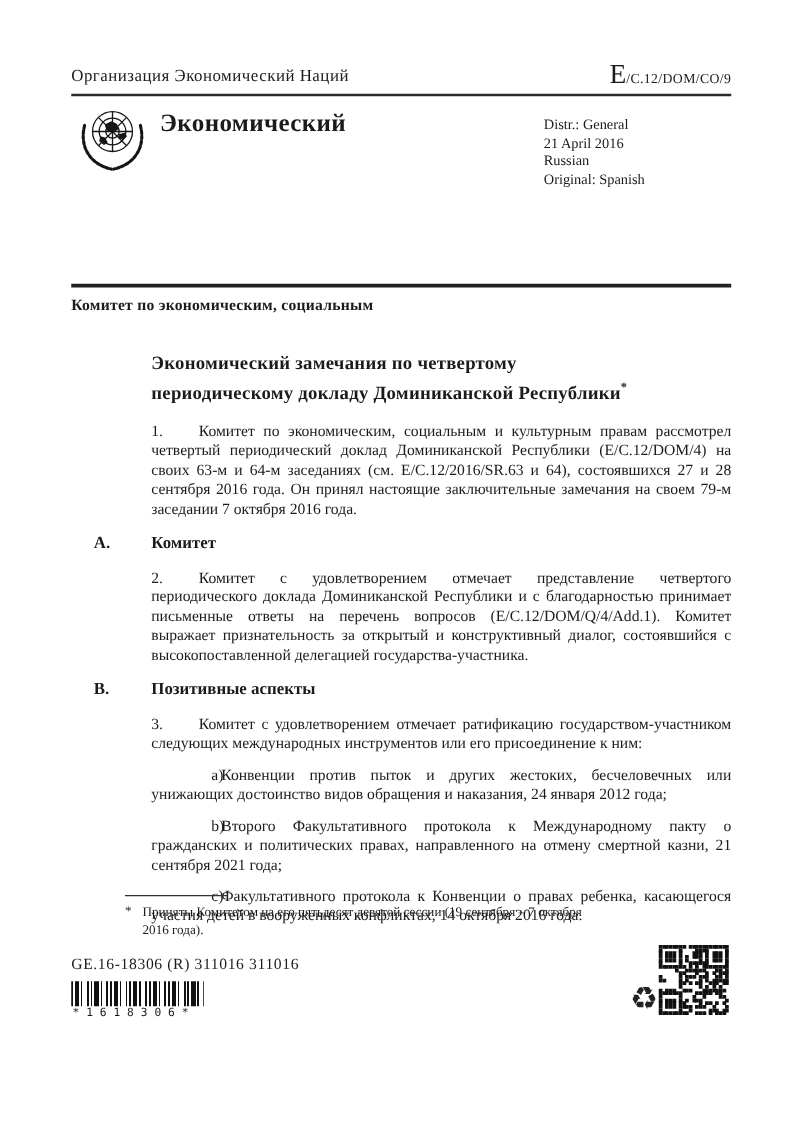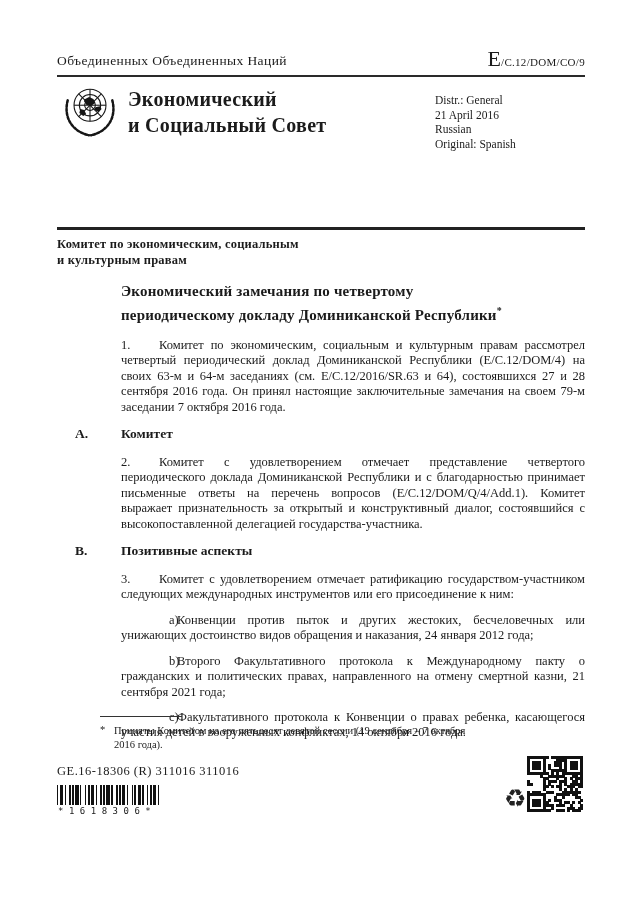--- a/index.html
+++ b/index.html
@@ -48,21 +48,21 @@
     font-size:9.5px; font-weight:bold; letter-spacing:0.2px; }
   .recycle-icon { position:absolute; left:504px; top:784px; font-family:"DejaVu Sans", sans-serif;
     font-size:25px; color:#222; }
   .qr-code { position:absolute; left:527px; top:756px; width:56px; height:56px; }
 </style>
 </head>
 <body>
 
 <div class="page">
 
-  <div class="org-name">Объединенных Объединенных Наций</div>
+  <div class="org-name">Организация Экономический Наций</div>
   <div class="doc-symbol"><span class="big">E</span><span class="small">/C.12/DOM/CO/9</span></div>
   <div class="rule-1"></div>
 
   <div class="emblem">
     <svg width="62" height="56" viewBox="0 0 64 56" aria-hidden="true">
       <g fill="none" stroke="#161616" stroke-width="1.1">
         <circle cx="32" cy="21" r="16.5"></circle>
         <circle cx="32" cy="21" r="11"></circle>
         <circle cx="32" cy="21" r="5.5"></circle>
         <line x1="15.5" y1="21" x2="48.5" y2="21"></line>
@@ -77,35 +77,33 @@
       </g>
       <g fill="none" stroke="#161616" stroke-width="2.6" stroke-dasharray="2.6 1.7" stroke-linecap="round">
         <path d="M9 16 C4.5 33 13 48 31 52"></path>
         <path d="M55 16 C59.5 33 51 48 33 52"></path>
       </g>
     </svg>
   </div>
 
   <div class="council-title">
     <div>Экономический</div>
-    <div>и Социальный Совет</div>
   </div>
 
   <div class="distr-block">
     <div>Distr.: General</div>
     <div>21 April 2016</div>
     <div>Russian</div>
     <div>Original: Spanish</div>
   </div>
 
   <div class="rule-2"></div>
 
   <div class="committee">
     <div>Комитет по экономическим, социальным</div>
-    <div>и культурным правам</div>
   </div>
 
   <div class="content">
     <div class="doc-title">
       <span>Экономический замечания по четвертому</span><br>
       <span>периодическому докладу Доминиканской Республики</span><sup>*</sup>
     </div>
 
     <p class="para"><span class="pnum">1.</span><span>Комитет по экономическим, социальным и культурным правам рассмотрел четвертый периодический доклад Доминиканской Республики (E/C.12/DOM/4) на своих 63-м и 64-м заседаниях (см. E/C.12/2016/SR.63 и 64), состоявшихся 27 и 28 сентября 2016 года. Он принял настоящие заключительные замечания на своем 79-м заседании 7 октября 2016 года.</span></p>
 

